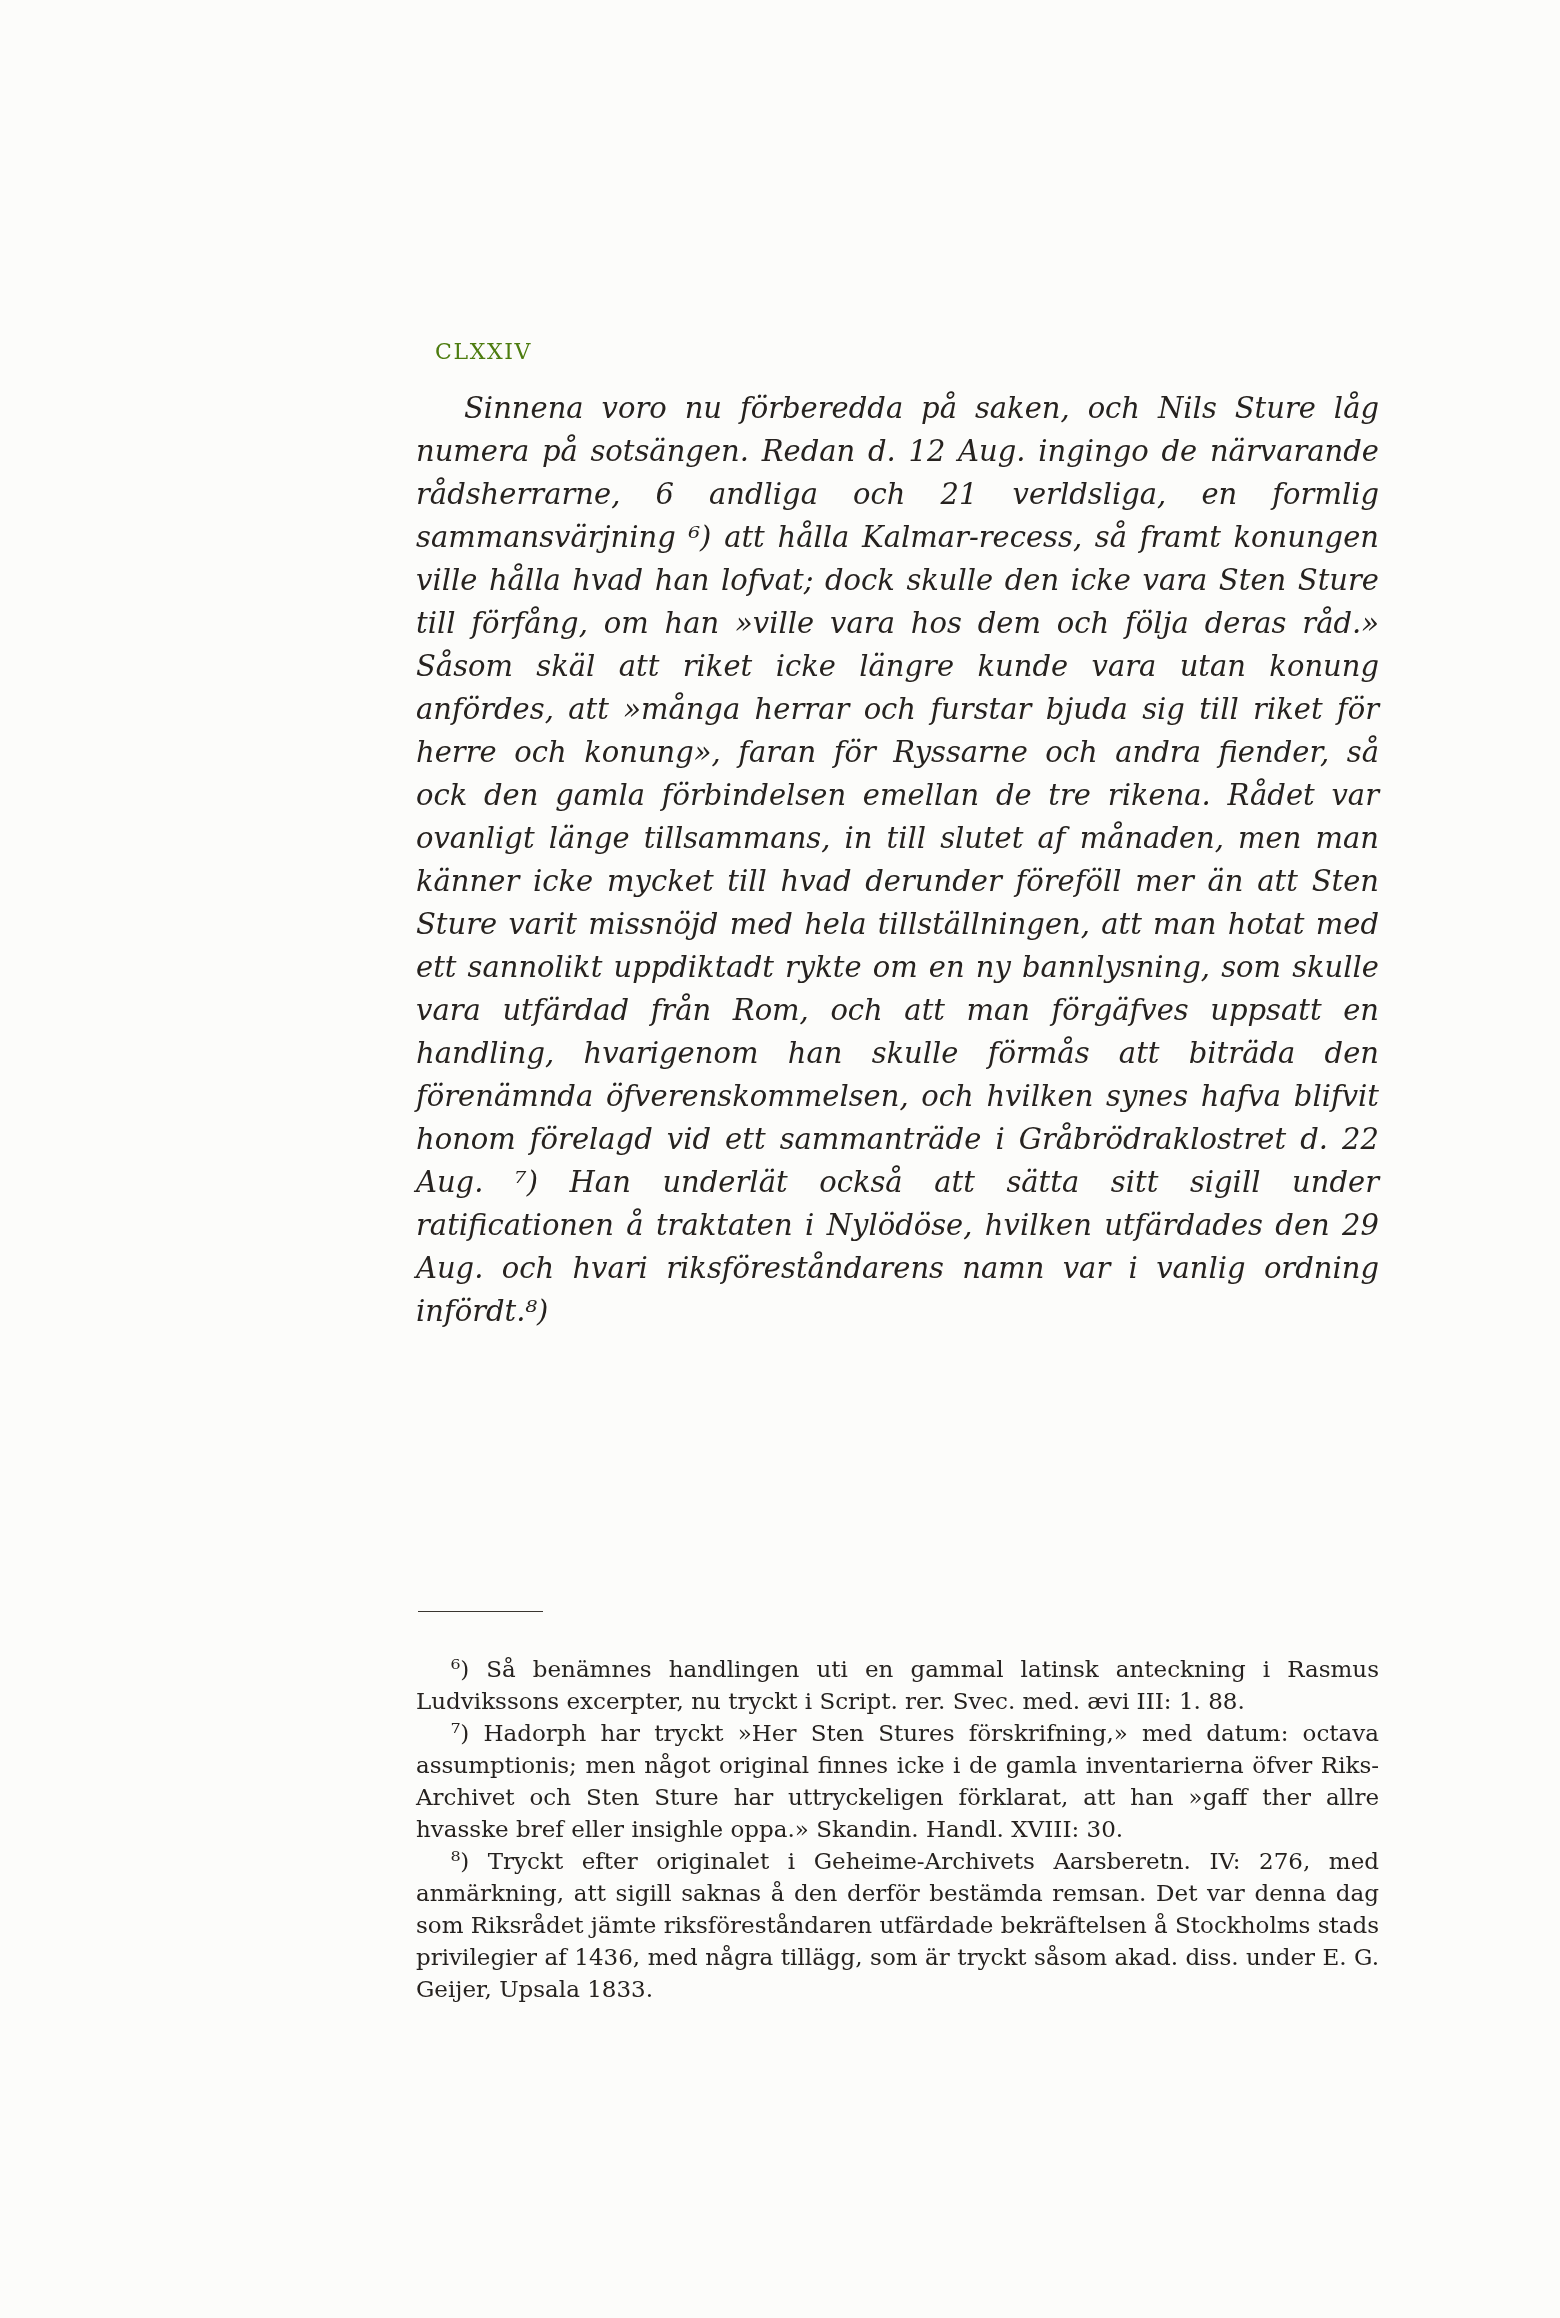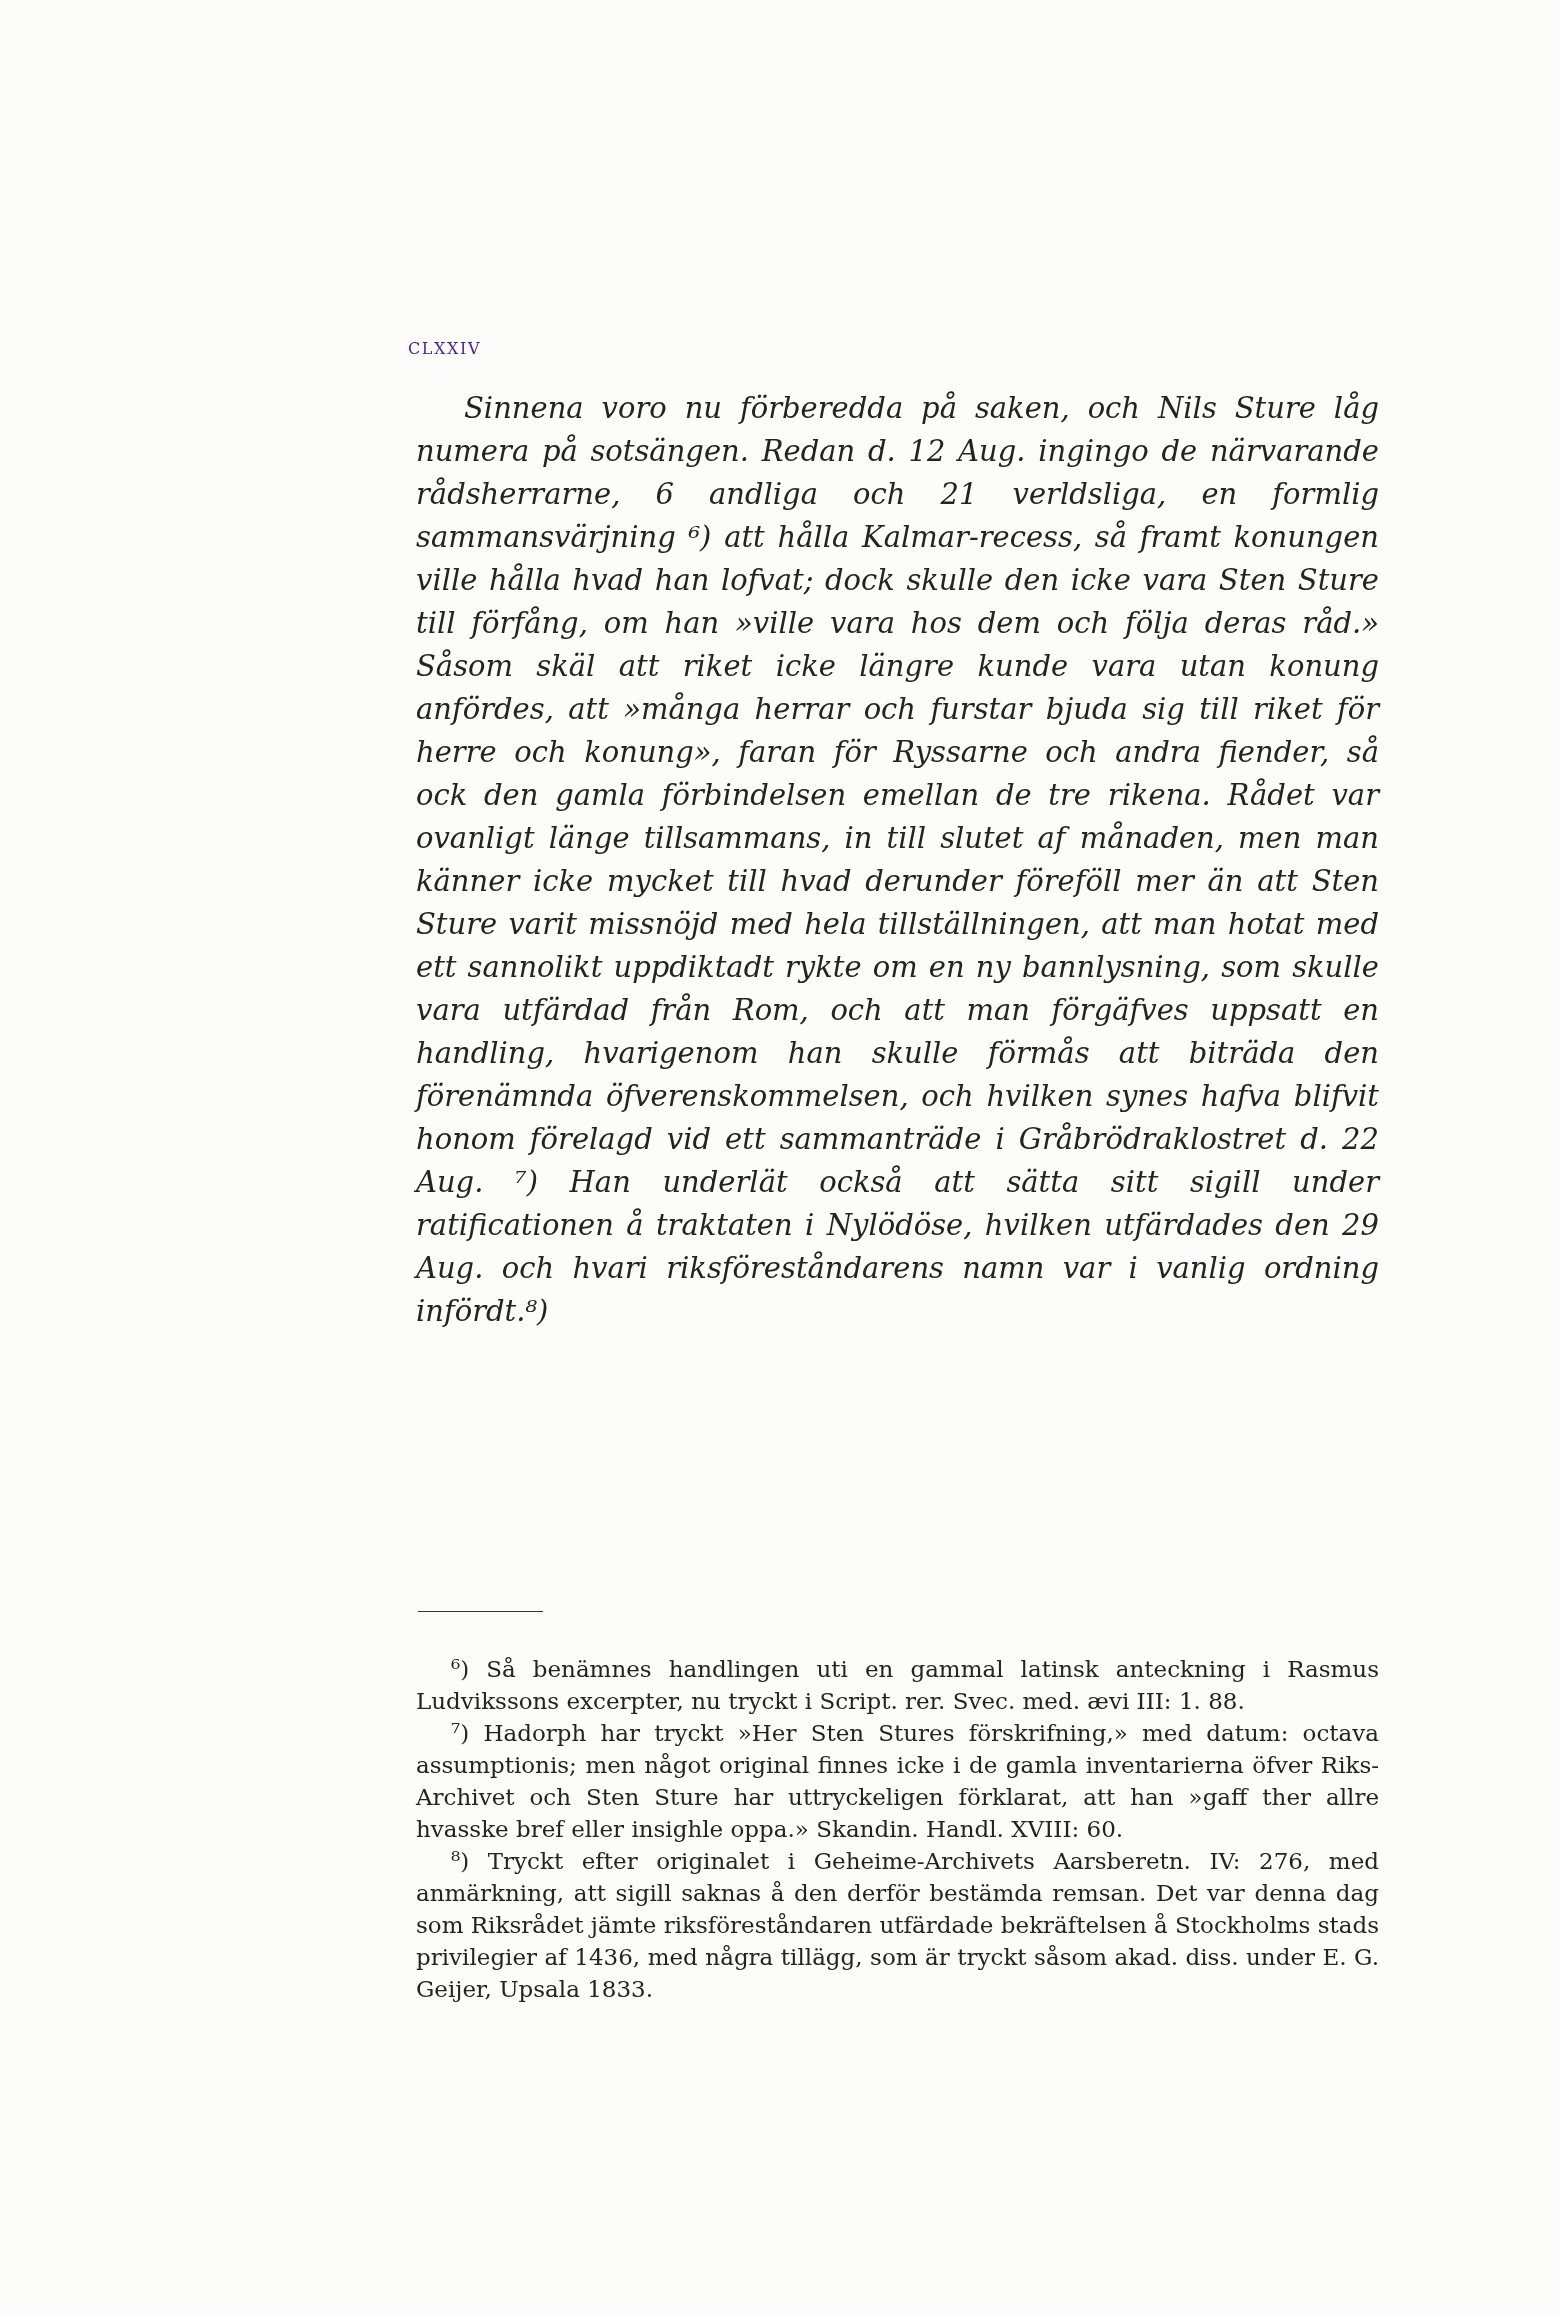--- a/index.html
+++ b/index.html
@@ -12,25 +12,25 @@
       position: relative;
       width: 1561px;
       height: 2319px;
       background: #fcfcfa;
       font-family: "DejaVu Serif", "Liberation Serif", serif;
       color: #26221f;
       overflow: hidden;
     }
     .page-number {
       position: absolute;
-      left: 408px;
+      left: 435px;
       top: 339px;
-      font-size: 16px;
+      font-size: 22px;
       letter-spacing: 1.6px;
-      color: #4c1d95;
+      color: #4d7c0f;
     }
     .body-text {
       position: absolute;
       left: 416px;
       top: 387px;
       width: 963px;
       font-size: 29px;
       line-height: 43px;
       text-align: justify;
       word-spacing: 1.6px;
@@ -66,18 +66,18 @@
   <div class="page-number">CLXXIV</div>
 
   <div class="body-text">
     <p class="para indent">Sinnena voro nu förberedda på saken, och Nils Sture låg numera på sotsängen. Redan d. 12 Aug. ingingo de närvarande rådsherrarne, 6 andliga och 21 verldsliga, en formlig sammansvärjning ⁶) att hålla Kalmar-recess, så framt konungen ville hålla hvad han lofvat; dock skulle den icke vara Sten Sture till förfång, om han »ville vara hos dem och följa deras råd.» Såsom skäl att riket icke längre kunde vara utan konung anfördes, att »många herrar och furstar bjuda sig till riket för herre och konung», faran för Ryssarne och andra fiender, så ock den gamla förbindelsen emellan de tre rikena. Rådet var ovanligt länge tillsammans, in till slutet af månaden, men man känner icke mycket till hvad derunder föreföll mer än att Sten Sture varit missnöjd med hela tillställningen, att man hotat med ett sannolikt uppdiktadt rykte om en ny bannlysning, som skulle vara utfärdad från Rom, och att man förgäfves uppsatt en handling, hvarigenom han skulle förmås att biträda den förenämnda öfverenskommelsen, och hvilken synes hafva blifvit honom förelagd vid ett sammanträde i Gråbrödraklostret d. 22 Aug. ⁷) Han underlät också att sätta sitt sigill under ratificationen å traktaten i Nylödöse, hvilken utfärdades den 29 Aug. och hvari riksföreståndarens namn var i vanlig ordning infördt.⁸)</p>
   </div>
 
   <div class="footnote-rule"></div>
 
   <div class="footnotes">
     <p>⁶) Så benämnes handlingen uti en gammal latinsk anteckning i Rasmus Ludvikssons excerpter, nu tryckt i Script. rer. Svec. med. ævi III: 1. 88.</p>
-    <p>⁷) Hadorph har tryckt »Her Sten Stures förskrifning,» med datum: octava assumptionis; men något original finnes icke i de gamla inventarierna öfver Riks-Archivet och Sten Sture har uttryckeligen förklarat, att han »gaff ther allre hvasske bref eller insighle oppa.» Skandin. Handl. XVIII: 60.</p>
+    <p>⁷) Hadorph har tryckt »Her Sten Stures förskrifning,» med datum: octava assumptionis; men något original finnes icke i de gamla inventarierna öfver Riks-Archivet och Sten Sture har uttryckeligen förklarat, att han »gaff ther allre hvasske bref eller insighle oppa.» Skandin. Handl. XVIII: 30.</p>
     <p>⁸) Tryckt efter originalet i Geheime-Archivets Aarsberetn. IV: 276, med anmärkning, att sigill saknas å den derför bestämda remsan. Det var denna dag som Riksrådet jämte riksföreståndaren utfärdade bekräftelsen å Stockholms stads privilegier af 1436, med några tillägg, som är tryckt såsom akad. diss. under E. G. Geijer, Upsala 1833.</p>
   </div>
 
 </div>
 
 
 </body></html>

